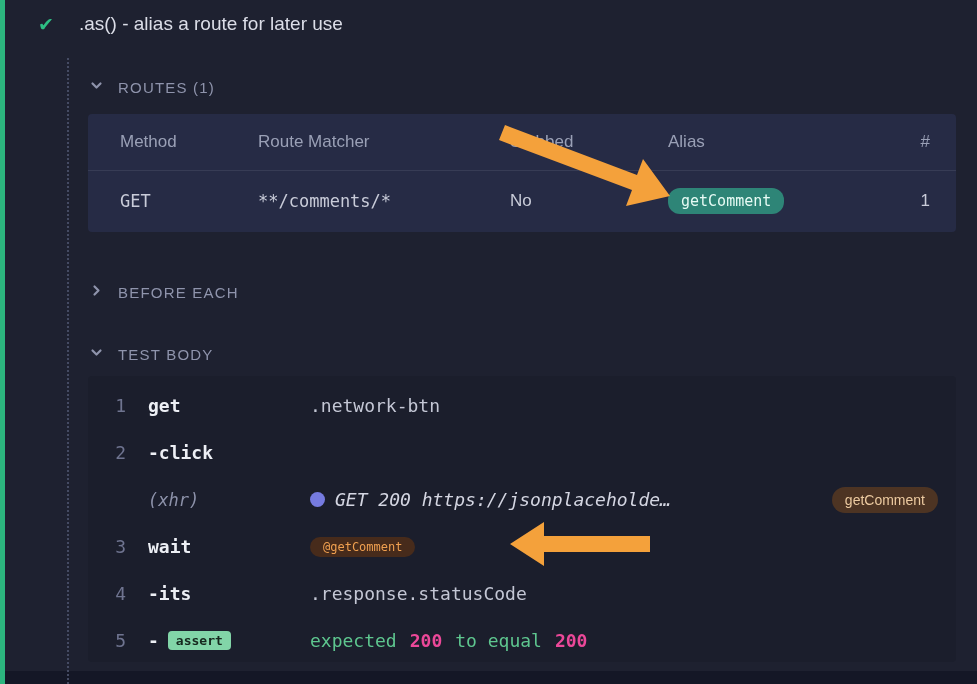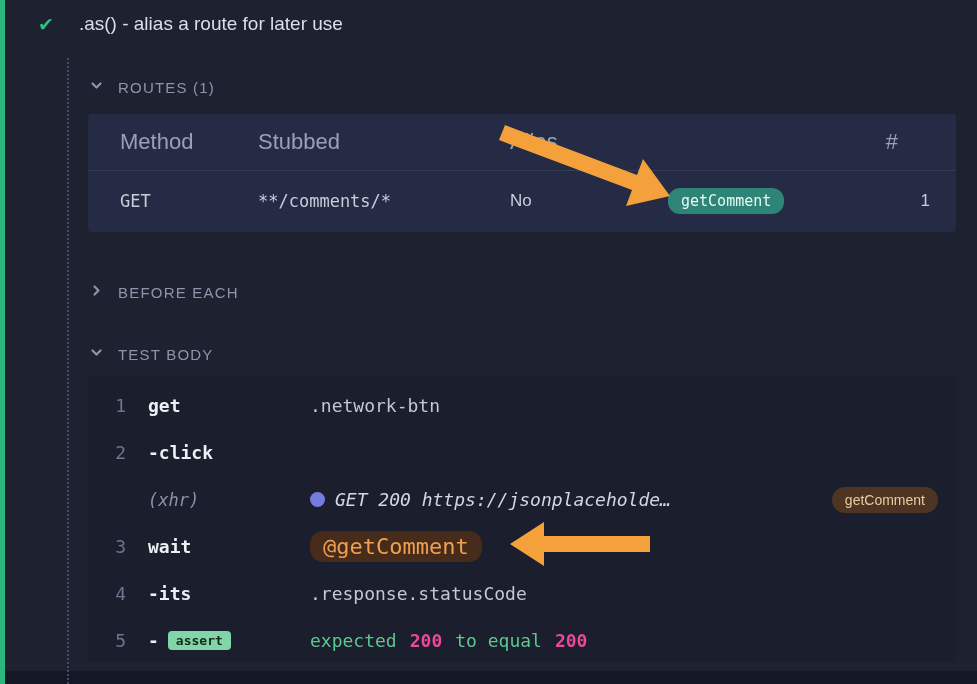--- a/index.html
+++ b/index.html
@@ -19,35 +19,35 @@
   .routes-header { left:90px; top:79px; }
   .before-each-header { left:90px; top:284px; }
   .test-body-header { left:90px; top:346px; }
   .chev { display:block; }
 
   .panel { position:absolute; left:88px; width:868px; border-radius:4px; }
   .routes-panel { top:114px; height:118px; background:#262b45; }
   .commands-panel { top:376px; height:286px; background:#1b1e2c; padding-top:6px; }
 
   .t-head, .t-row { display:grid; grid-template-columns:138px 252px 158px 230px 1fr; padding:0 26px 0 32px; align-items:center; }
-  .t-head { height:57px; color:#9aa0b6; font-size:22px; border-bottom:1px solid #373c55; }
+  .t-head { height:57px; color:#9aa0b6; font-size:17px; border-bottom:1px solid #373c55; }
   .t-row { height:60px; color:#c9ccd9; font-size:17px; }
   .t-last { text-align:right; }
   .mono { font-family:"DejaVu Sans Mono", monospace; }
   .alias-badge { justify-self:start; background:#2e8577; color:#e7fbf5; font-family:"DejaVu Sans Mono", monospace; font-size:15px; padding:4px 13px; border-radius:12px; }
 
   .cmd-row { display:grid; grid-template-columns:60px 162px 1fr; align-items:center; height:47px; padding-right:18px; cursor:pointer; }
   .cmd-num { text-align:right; padding-right:22px; color:#6f7490; font-size:18px; font-family:"DejaVu Sans Mono", monospace; }
   .cmd-name { font-family:"DejaVu Sans Mono", monospace; font-weight:bold; color:#edeff5; font-size:18px; }
   .cmd-msg { font-family:"DejaVu Sans Mono", monospace; color:#c4c7d5; font-size:18px; display:flex; align-items:center; gap:10px; min-width:0; }
   .xhr-name { font-style:italic; font-weight:normal; color:#8d92aa; font-size:17px; }
   .xhr-dot { width:15px; height:15px; border-radius:50%; background:#767be0; flex:none; }
   .xhr-url { font-style:italic; color:#d4d6e2; white-space:nowrap; }
   .route-badge { margin-left:auto; flex:none; background:#4d3423; color:#eccaa0; font-family:"Liberation Sans", sans-serif; font-size:14px; padding:5px 13px; border-radius:13px; }
-  .wait-badge { background:#472b1b; color:#f0a050; padding:3px 13px; border-radius:13px; font-size:22px; }
+  .wait-badge { background:#472b1b; color:#f0a050; padding:3px 13px; border-radius:13px; font-size:12px; }
   .name-flex { display:flex; align-items:center; }
   .assert-badge { background:#82d5a8; color:#16281e; font-weight:bold; font-family:"DejaVu Sans Mono", monospace; padding:2px 8px; border-radius:4px; font-size:13px; margin-left:9px; }
   .a-word { color:#5ec68f; }
   .a-val { color:#ec4899; font-weight:bold; }
   .assert-msg { gap:13px; }
 
   .arrows { position:absolute; inset:0; pointer-events:none; z-index:9; }
 </style>
 </head>
 <body>
@@ -65,20 +65,21 @@
   <div class="section-header routes-header">
     <svg class="chev" width="13" height="13" viewBox="0 0 13 13">
         <polyline points="2.5,4.5 6.5,8.5 10.5,4.5" fill="none" stroke="#8f94ac" stroke-width="2.2" stroke-linecap="round" stroke-linejoin="round"></polyline>
       </svg>
     <span>ROUTES (1)</span>
   </div>
 
   <div class="panel routes-panel">
     <div class="t-head">
       <span>Method</span>
+      <span>Route Matcher</span>
       <span>Stubbed</span>
       <span>Alias</span>
       <span class="t-last">#</span>
     </div>
     <div class="t-row">
       <span class="mono">GET</span>
       <span class="mono">**/comments/*</span>
       <span>No</span>
       <span class="alias-badge">getComment</span>
       <span class="t-last">1</span>

